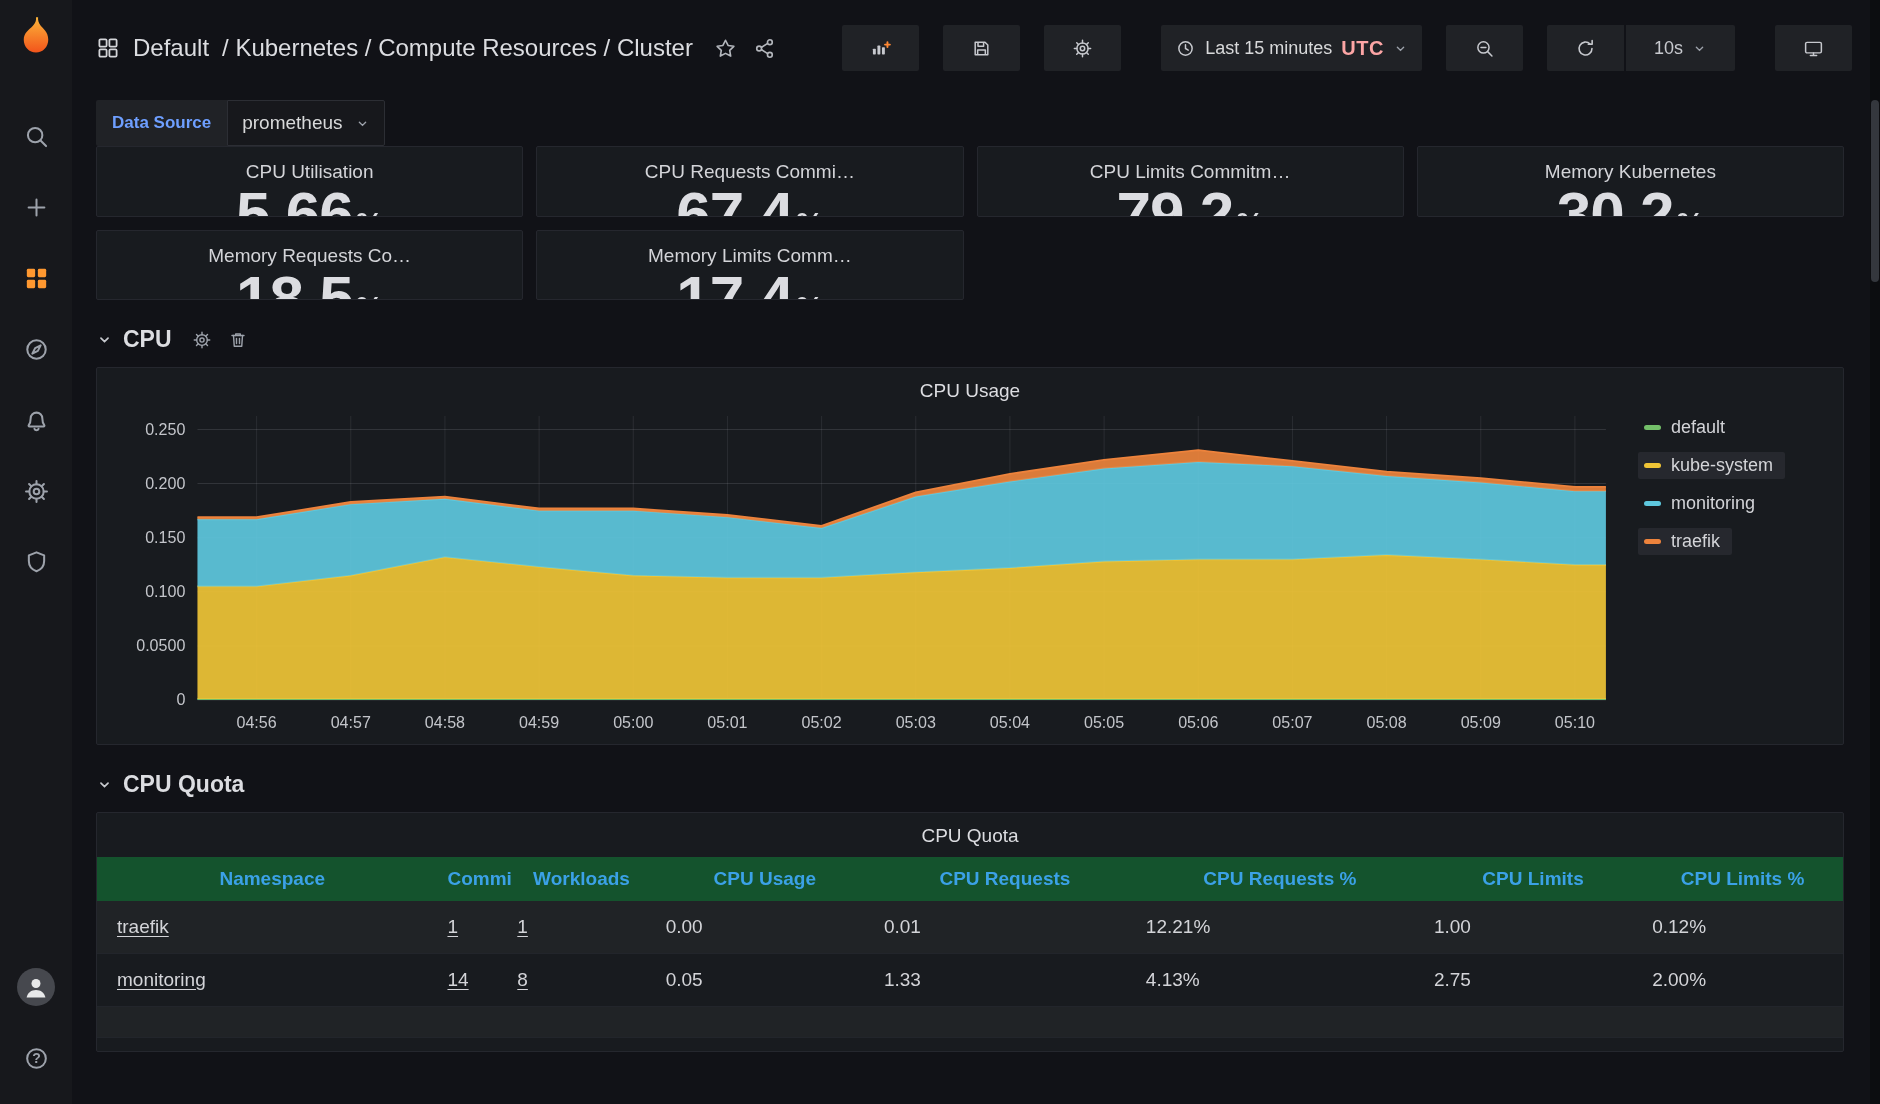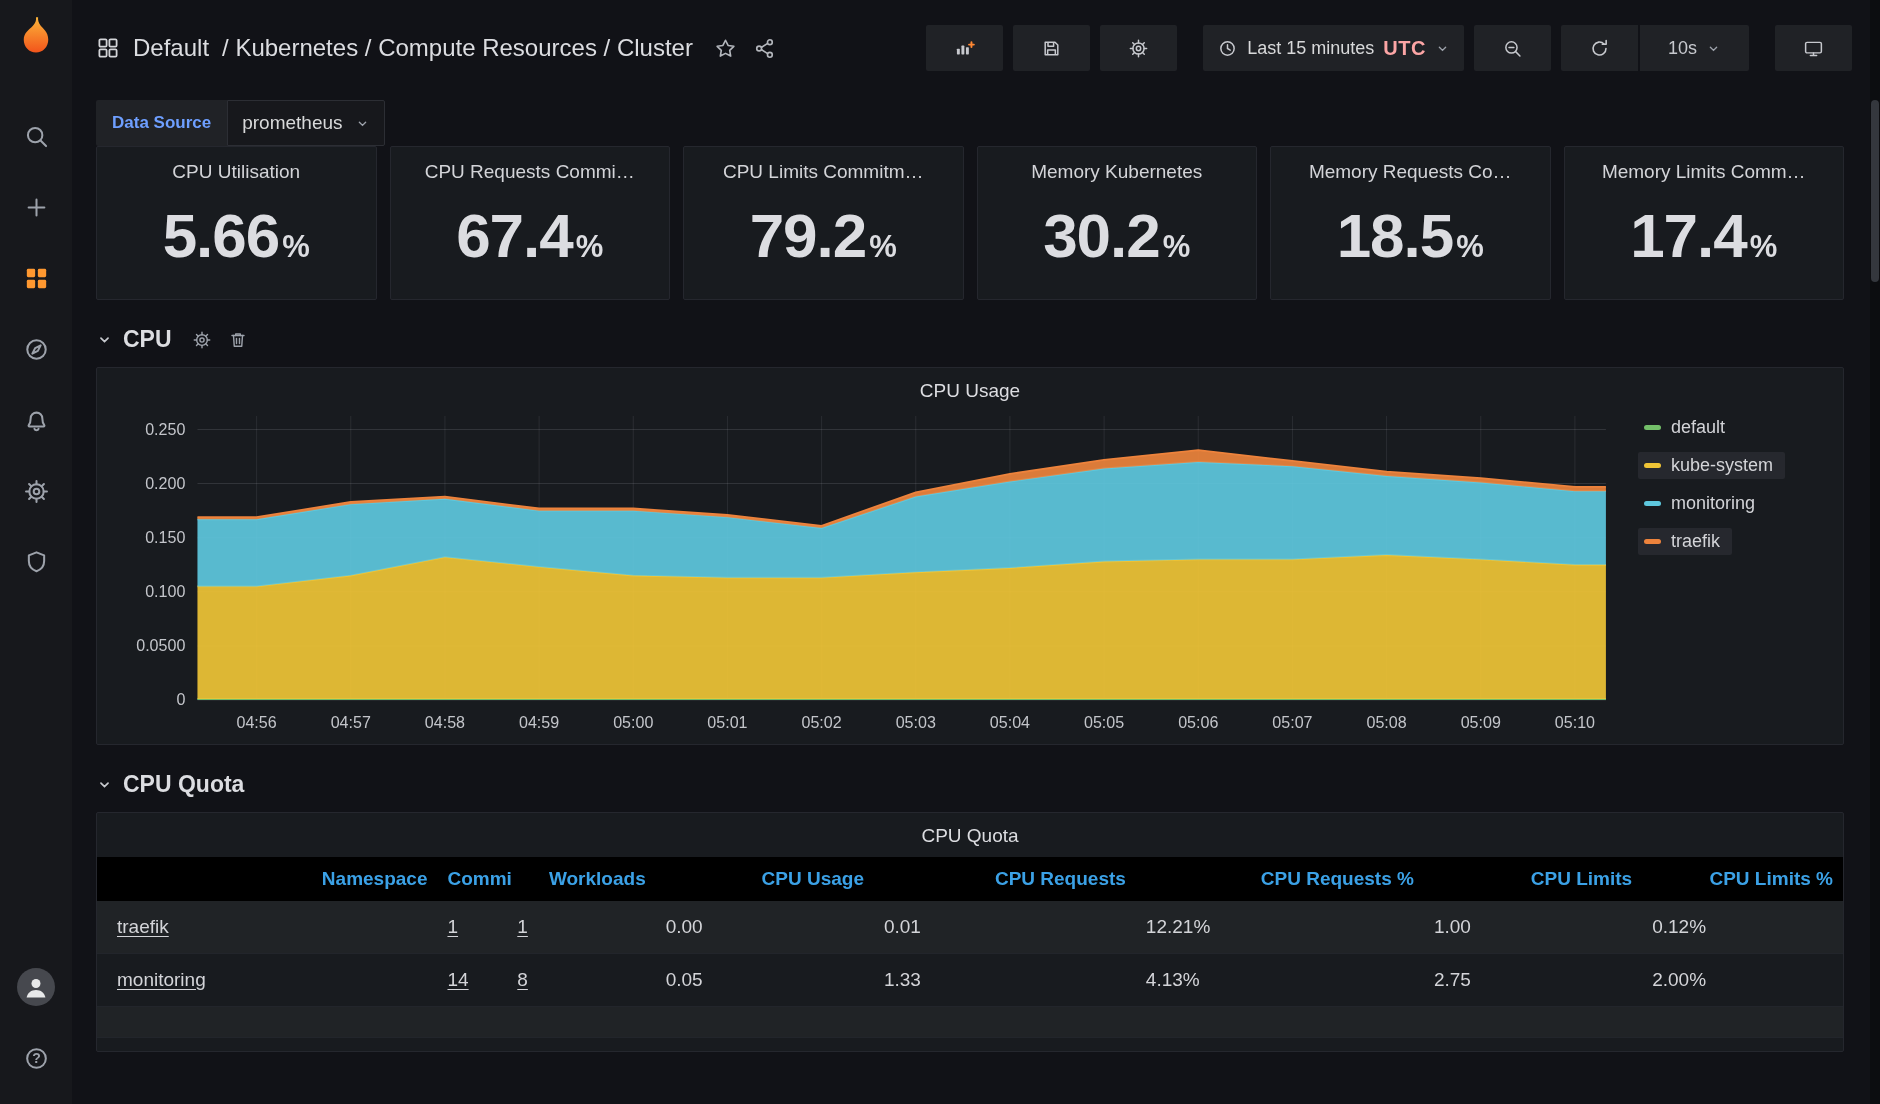--- a/index.html
+++ b/index.html
@@ -21,21 +21,21 @@
   .avatar svg{width:30px;height:30px}
 
   
   .main{flex:1;display:flex;flex-direction:column;min-width:0}
   .topbar{height:96px;display:flex;align-items:center;justify-content:space-between;padding:0 28px 0 24px}
   .crumbs{display:flex;align-items:center;gap:13px;font-size:24px;color:#dcdde1}
   .crumbs .ic svg{width:24px;height:24px;color:#d3d4d8}
   .crumb-root{cursor:pointer}
   .crumb-actions{display:flex;align-items:center;gap:16px;margin-left:8px;color:#b4b7bd}
   .crumb-actions svg{width:23px;height:23px}
-  .toolbar{display:flex;gap:10px}
+  .toolbar{display:flex;gap:24px}
   .tb-btn{height:46px;min-width:46px;background:#202226;border:none;border-radius:2px;color:#c7c9ce;
     display:flex;align-items:center;justify-content:center;gap:9px;padding:0 28px;font-size:18px;cursor:pointer;font-family:inherit}
   .tb-btn svg{width:21px;height:21px}
   .time-btn{margin-left:16px;padding:0 14px}
   .time-label{color:#d8d9da;font-weight:500}
   .tz{color:#fca5a5;font-weight:700;font-size:20px;letter-spacing:.5px}
   .chev-sm svg{width:15px;height:15px;color:#9da2ab}
   .btn-group{display:flex;gap:2px}
   .btn-group .tb-btn{border-radius:0}
   .btn-group .tb-btn:first-child{border-radius:2px 0 0 2px}
@@ -48,41 +48,41 @@
   .var-value{background:#17181c;border:1px solid #2c2e34;color:#d8d9da;font-size:19px;display:flex;align-items:center;gap:12px;padding:0 14px;border-radius:0 2px 2px 0;cursor:pointer;font-family:inherit}
 
   .section-h{display:flex;align-items:center;gap:10px;margin:26px 0 14px;cursor:pointer}
   .section-h .chev svg{width:17px;height:17px;color:#c7c9ce}
   .section-title{font-size:23px;font-weight:700;color:#dcdde1}
   .section-actions{display:flex;gap:16px;margin-left:10px;color:#9da2ab}
   .section-actions svg{width:20px;height:20px}
 
   .panel{background:#181b1f;border:1px solid #25272e;border-radius:2px}
 
-  .stats-row{display:grid;grid-template-columns:repeat(6,1fr);gap:13px;height:154px}
+  .stats-row{display:grid;grid-template-columns:repeat(4,1fr);gap:13px;height:154px}
   .stat-panel{display:flex;flex-direction:column;align-items:center;padding:14px 8px 10px;overflow:hidden}
   .stat-title{font-size:19px;color:#d3d4d8;font-weight:500;white-space:nowrap}
   .stat-val{flex:1;display:flex;align-items:center;justify-content:center}
   .stat-line{line-height:1}
   .stat-num{font-size:62px;font-weight:700;color:#dcdde1;letter-spacing:-1px}
   .stat-unit{font-size:31px;font-weight:700;color:#dcdde1;margin-left:3px}
 
   .chart-panel{height:378px;display:flex;flex-direction:column;padding:12px 14px 4px}
   .panel-title{text-align:center;font-size:19px;font-weight:500;color:#dcdde1}
   .chart-wrap{flex:1;display:flex;min-height:0;margin-top:2px}
   #cpu-chart{flex:1;min-width:0;height:100%}
   .legend{width:205px;padding:10px 0 0 14px;display:flex;flex-direction:column;gap:11px;align-items:flex-start}
   .legend-item{display:flex;align-items:center;gap:10px;padding:3px 12px 3px 6px;border-radius:2px;font-size:18px;color:#d3d4d8;cursor:pointer}
   .legend-item.hl{background:#26282e}
   .legend-swatch{width:17px;height:5px;border-radius:3px;flex:0 0 17px}
 
   .table-panel{margin-top:0;height:240px;overflow:hidden;padding-top:12px}
   .table-panel .panel-title{margin-bottom:10px}
   table{width:100%;border-collapse:collapse;font-size:19px;table-layout:fixed}
-  th{padding:11px 10px;text-align:right;font-weight:700;font-size:19px;color:#3ba1e6;background:#000000;white-space:nowrap}
+  th{padding:11px 10px;text-align:center;font-weight:700;font-size:19px;color:#3ba1e6;background:#14532d;white-space:nowrap}
   th:first-child{padding-left:20px}
   td{padding:15px 10px;border-bottom:1px solid #22252b;color:#d3d4d8;white-space:nowrap}
   td:first-child{padding-left:20px}
   tbody tr:nth-child(odd){background:rgba(255,255,255,0.035)}
   .cell-link{text-decoration:underline;text-underline-offset:3px;cursor:pointer}
 
   .scrollbar{position:absolute;right:0;top:0;width:10px;height:100%;background:#0c0d10}
   .scroll-thumb{position:absolute;top:100px;right:1px;width:8px;height:182px;background:#34373d;border-radius:4px;cursor:pointer}
 </style>
 </head>

